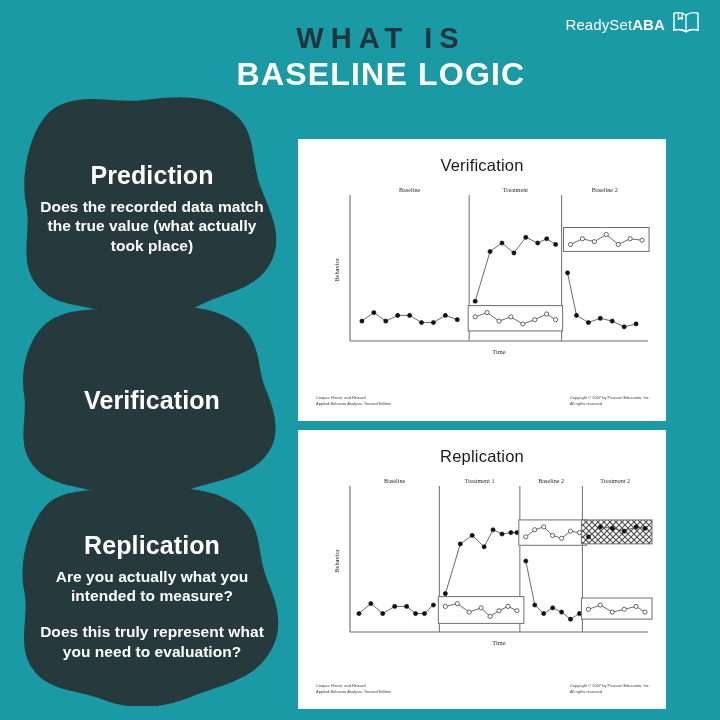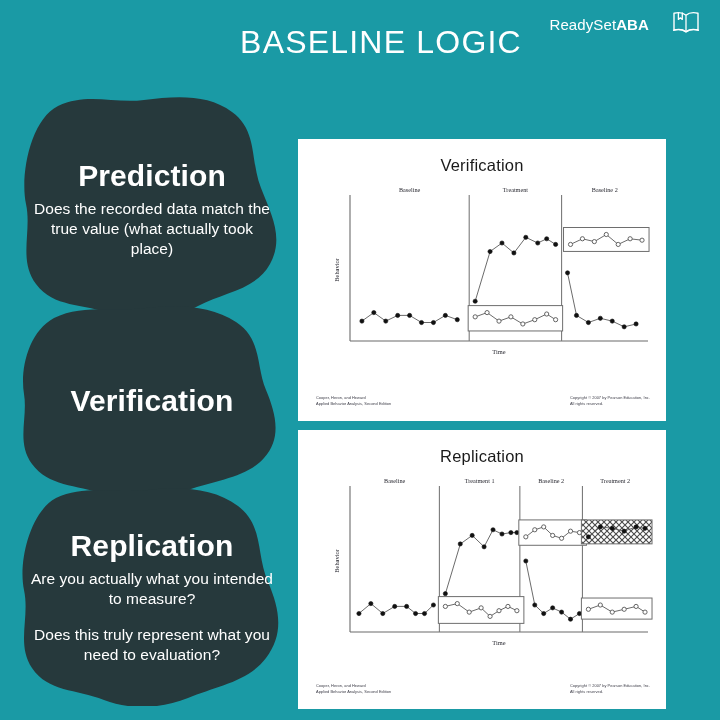--- a/index.html
+++ b/index.html
@@ -16,21 +16,21 @@
     position: relative;
   }
 
   
   #logo {
     position: absolute;
     top: 10px;
     right: 20px;
     display: flex;
     align-items: center;
-    gap: 23px;
+    gap: 7px;
     z-index: 5;
   }
   #logo .logo-text {
     color: #ffffff;
     font-size: 15px;
     letter-spacing: 0.1px;
     white-space: nowrap;
   }
   #logo .logo-text b { font-weight: 700; }
   #logo .logo-text span.light { font-weight: 400; }
@@ -47,21 +47,21 @@
   }
   #title-line1 {
     font-size: 29px;
     font-weight: 700;
     letter-spacing: 7px;
     color: #21353a;
     line-height: 1.12;
   }
   #title-line2 {
     font-size: 32px;
-    font-weight: 400;
+    font-weight: 700;
     letter-spacing: 1.2px;
     color: #ffffff;
     line-height: 1.15;
     margin-top: 2px;
   }
 
   
   #blob-column {
     position: absolute;
     left: 18px;
@@ -87,29 +87,29 @@
     inset: 0;
     z-index: 0;
   }
   .blob-inner {
     position: relative;
     z-index: 1;
     width: 100%;
     padding: 0 4px;
   }
   .blob h2 {
-    font-size: 30px;
+    font-size: 25px;
     font-weight: 700;
     letter-spacing: 0.1px;
     margin-bottom: 7px;
     line-height: 1.1;
   }
   .blob p {
     font-size: 15.5px;
-    font-weight: 400;
+    font-weight: 700;
     line-height: 1.28;
     letter-spacing: 0.05px;
   }
   .blob p + p { margin-top: 16px; }
 
   #blob-1 { top: 0;   height: 226px; }
   #blob-2 { top: 210px; height: 196px; }
   #blob-3 { top: 392px; height: 218px; }
 
   
@@ -167,20 +167,21 @@
     <svg width="28" height="24" viewBox="0 0 28 24">
       <path d="M14 5.2 C11 2.6 6.2 2.2 2 3.2 L2 20 C6.2 19 11 19.4 14 21.6 C17 19.4 21.8 19 26 20 L26 3.2 C21.8 2.2 17 2.6 14 5.2 Z" fill="none" stroke="#ffffff" stroke-width="1.4" stroke-linejoin="round"></path>
       <path d="M14 5.4 L14 21.4" fill="none" stroke="#ffffff" stroke-width="1.3"></path>
       <path d="M6.4 2.6 L6.4 9.4 L8.4 7.8 L10.3 9.4 L10.3 2.6" fill="none" stroke="#ffffff" stroke-width="1.3" stroke-linejoin="round"></path>
       <path d="M1 20.3 C5.4 19.3 10.6 19.6 14 22 C17.4 19.6 22.6 19.3 27 20.3" fill="none" stroke="#ffffff" stroke-width="1.3" stroke-linejoin="round"></path>
     </svg>
   </span>
 </div>
 
 <div id="title-block">
+  <div id="title-line1">WHAT IS</div>
   <div id="title-line2">BASELINE LOGIC</div>
 </div>
 
 <div id="blob-column">
 
   <div class="blob" id="blob-1">
     <svg class="blob-bg" viewBox="0 0 268 226" preserveAspectRatio="none">
       <path d="M40 10 C70 -4 96 8 126 4 C158 0 190 -2 214 16 C240 35 232 64 243 92 C254 120 266 142 252 168 C238 194 206 196 180 210 C152 225 122 228 94 218 C64 207 36 212 18 188 C0 164 14 136 8 108 C2 80 12 24 40 10 Z" fill="#26393c"></path>
     </svg>
     <div class="blob-inner">

